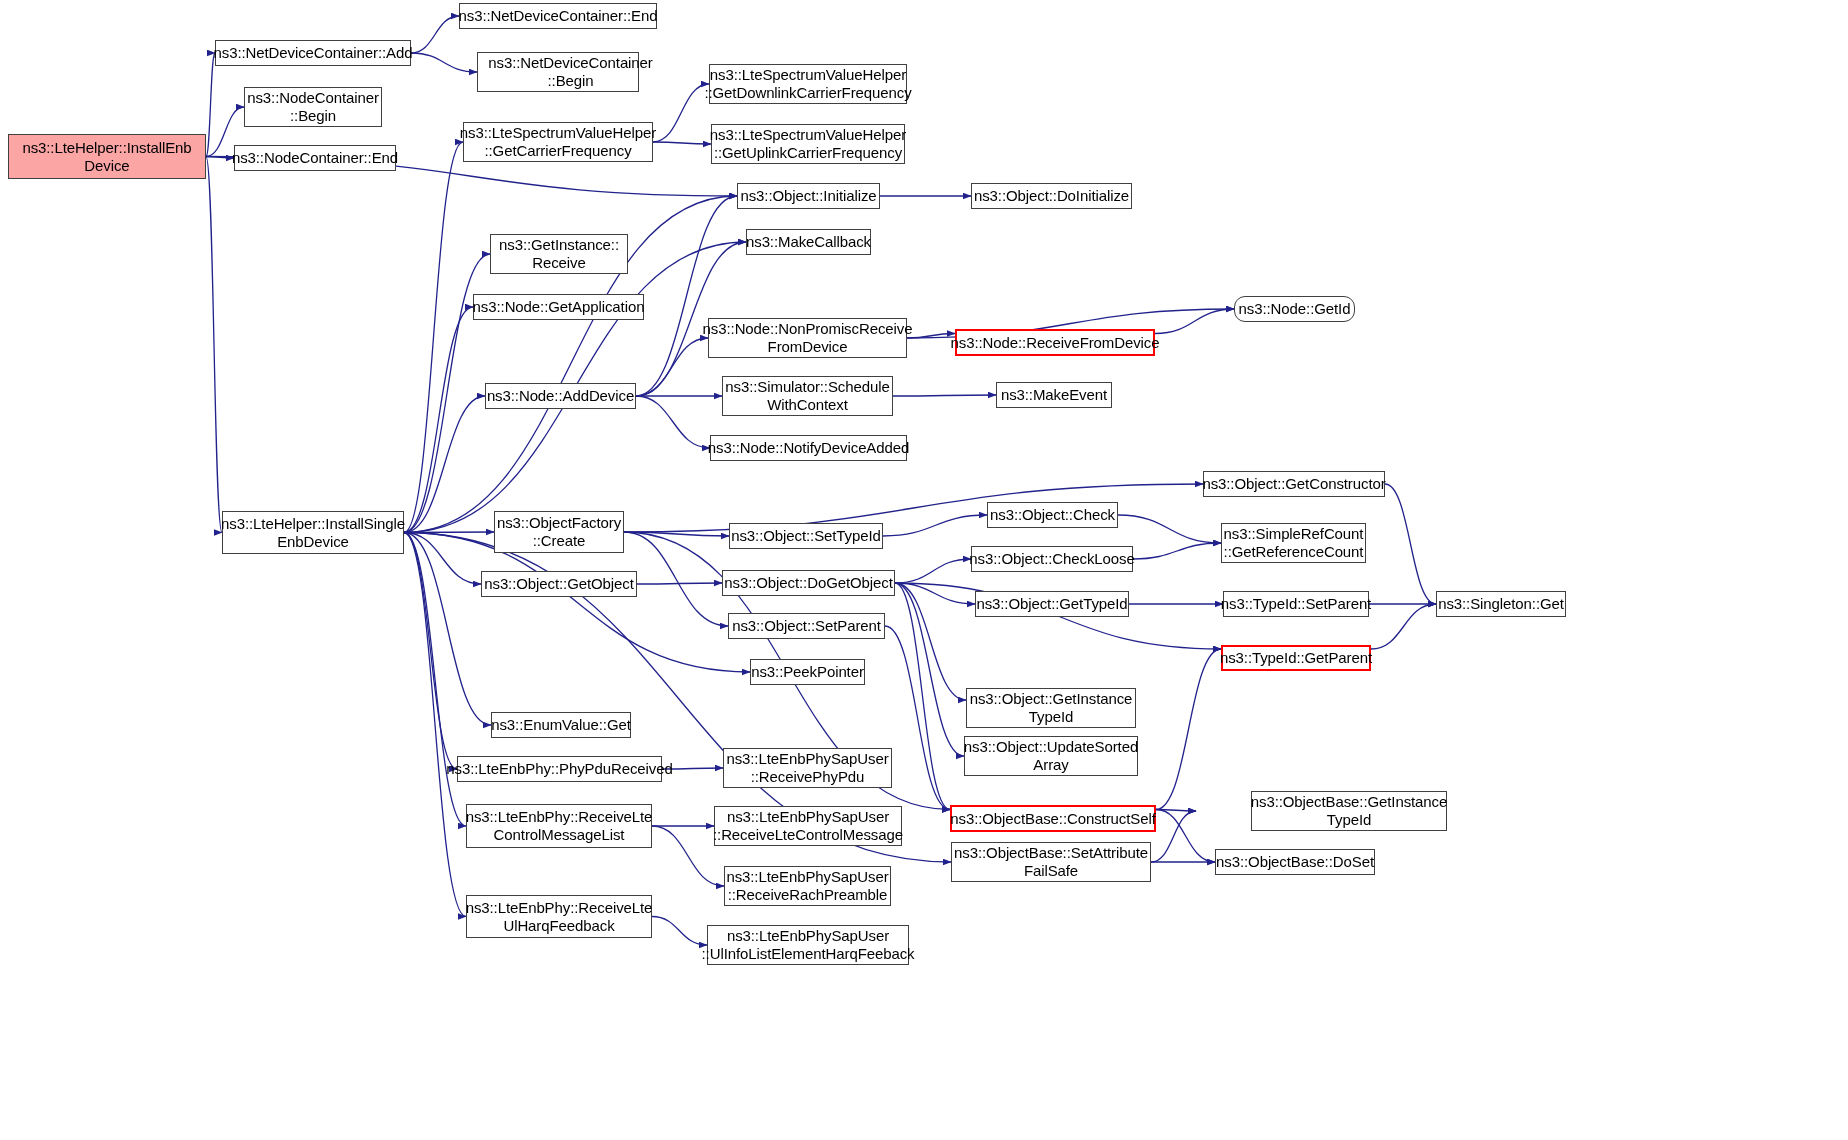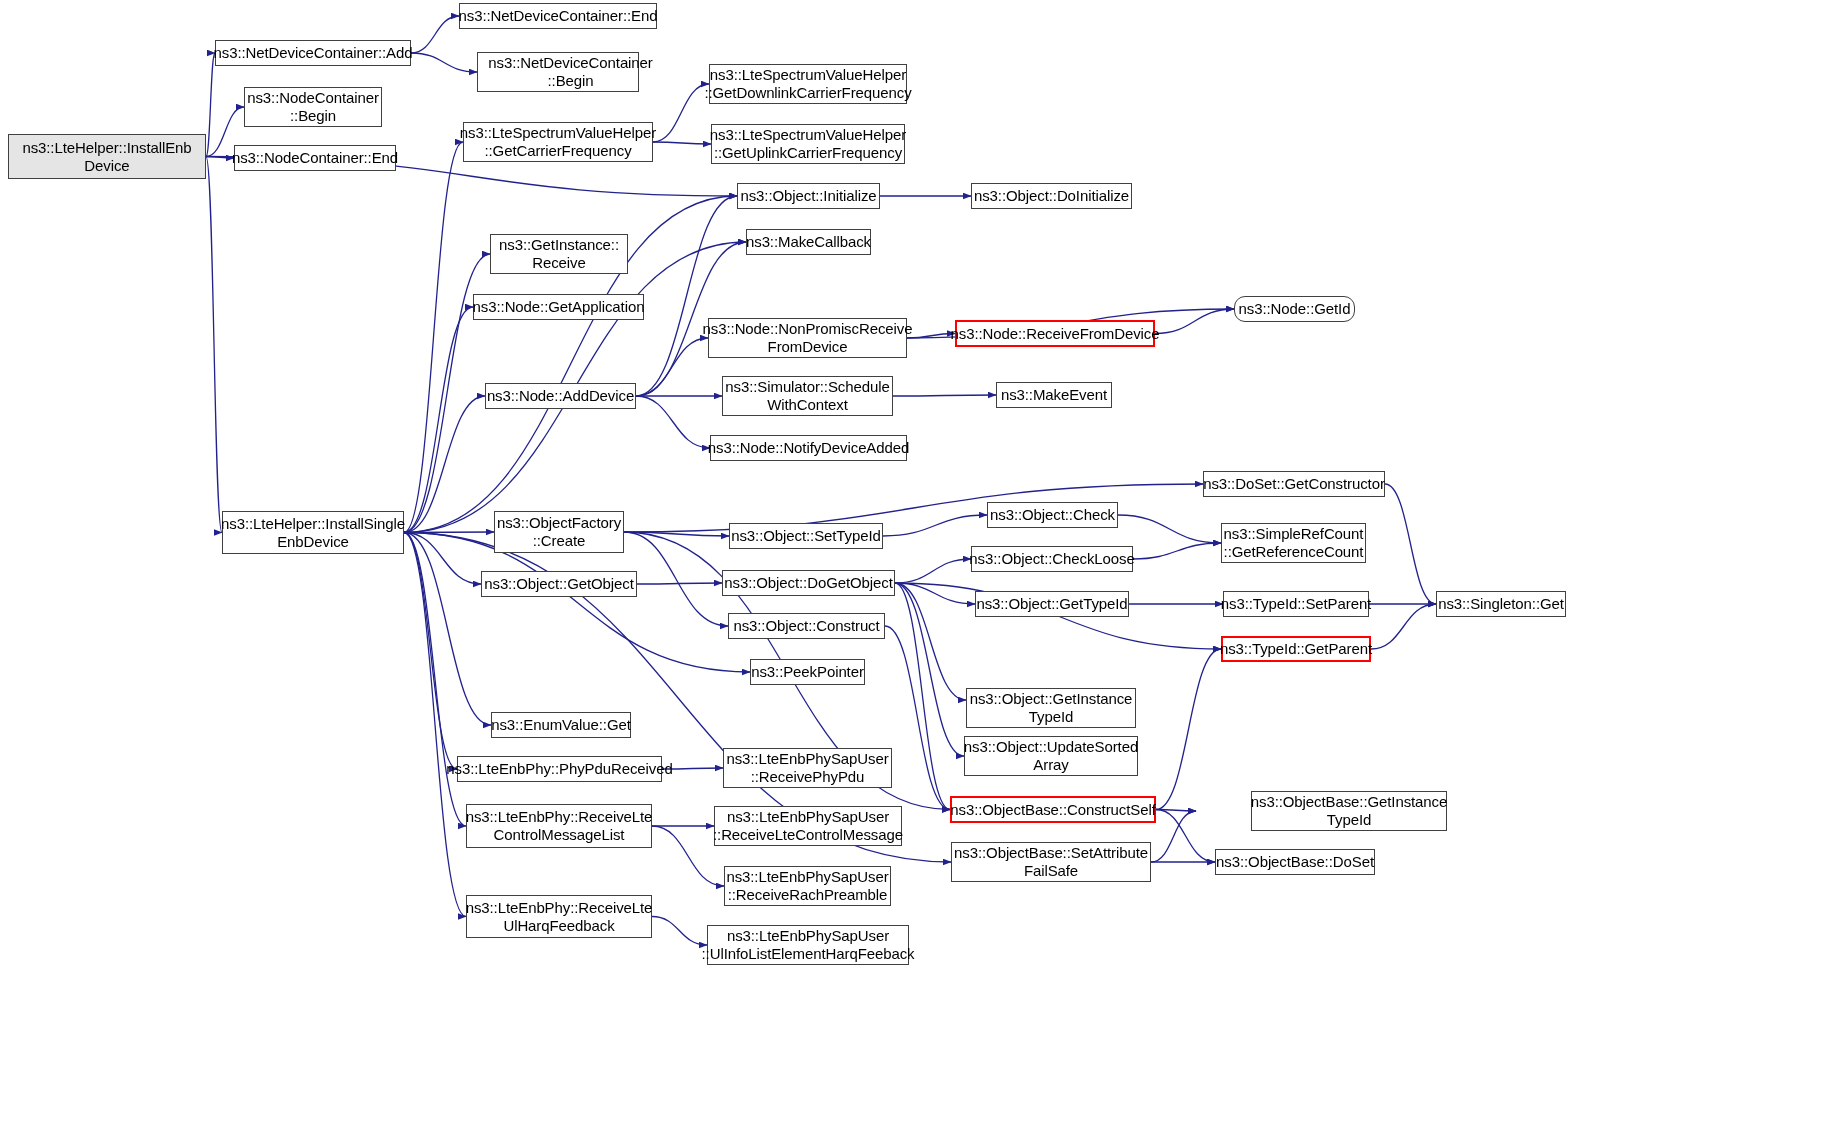--- a/index.html
+++ b/index.html
@@ -34,25 +34,26 @@
     border: 1px solid #404040;
     color: #000000;
     font-size: 15px;
     line-height: 1.18;
     letter-spacing: -0.1px;
     white-space: pre-line;
     padding: 0 3px;
     z-index: 5;
   }
   .node.root {
-    background: #e5e5e5;
+    background: #fca5a5;
     border-color: #404040;
   }
   .node.highlight {
     border: 2px solid #ff0000;
+    margin-top: 9px;
   }
 </style>
 </head>
 <body>
 
 <div id="canvas">
   <svg id="edges" viewBox="0 0 1848 1140">
     <defs>
       <marker id="arrow" markerWidth="9" markerHeight="7" refX="8.4" refY="3.5" orient="auto" markerUnits="userSpaceOnUse">
         <path d="M0,0 L9,3.5 L0,7 z" fill="#22228c"></path>
@@ -145,36 +146,36 @@
     <div class="node" style="left: 473px; top: 294px; width: 171px; height: 26px;">ns3::Node::GetApplication</div>
     <div class="node" style="left: 1234px; top: 296px; width: 121px; height: 26px; border-radius: 11px;">ns3::Node::GetId</div>
     <div class="node" style="left: 708px; top: 318px; width: 199px; height: 40px;">ns3::Node::NonPromiscReceive
 FromDevice</div>
     <div class="node highlight" style="left: 955px; top: 320px; width: 200px; height: 27px;">ns3::Node::ReceiveFromDevice</div>
     <div class="node" style="left: 485px; top: 383px; width: 151px; height: 26px;">ns3::Node::AddDevice</div>
     <div class="node" style="left: 722px; top: 376px; width: 171px; height: 40px;">ns3::Simulator::Schedule
 WithContext</div>
     <div class="node" style="left: 996px; top: 382px; width: 116px; height: 26px;">ns3::MakeEvent</div>
     <div class="node" style="left: 710px; top: 435px; width: 197px; height: 26px;">ns3::Node::NotifyDeviceAdded</div>
-    <div class="node" style="left: 1203px; top: 471px; width: 182px; height: 26px;">ns3::DoSet::GetConstructor</div>
+    <div class="node" style="left: 1203px; top: 471px; width: 182px; height: 26px;">ns3::Object::GetConstructor</div>
     <div class="node" style="left: 222px; top: 511px; width: 182px; height: 43px;">ns3::LteHelper::InstallSingle
 EnbDevice</div>
     <div class="node" style="left: 494px; top: 511px; width: 130px; height: 42px;">ns3::ObjectFactory
 ::Create</div>
     <div class="node" style="left: 987px; top: 502px; width: 131px; height: 26px;">ns3::Object::Check</div>
     <div class="node" style="left: 729px; top: 523px; width: 154px; height: 26px;">ns3::Object::SetTypeId</div>
     <div class="node" style="left: 1221px; top: 523px; width: 145px; height: 40px;">ns3::SimpleRefCount
 ::GetReferenceCount</div>
     <div class="node" style="left: 971px; top: 546px; width: 162px; height: 26px;">ns3::Object::CheckLoose</div>
     <div class="node" style="left: 481px; top: 571px; width: 156px; height: 26px;">ns3::Object::GetObject</div>
     <div class="node" style="left: 722px; top: 570px; width: 173px; height: 26px;">ns3::Object::DoGetObject</div>
     <div class="node" style="left: 975px; top: 591px; width: 154px; height: 26px;">ns3::Object::GetTypeId</div>
     <div class="node" style="left: 1223px; top: 591px; width: 146px; height: 26px;">ns3::TypeId::SetParent</div>
     <div class="node" style="left: 1436px; top: 591px; width: 130px; height: 26px;">ns3::Singleton::Get</div>
-    <div class="node" style="left: 728px; top: 613px; width: 157px; height: 26px;">ns3::Object::Construct</div>
+    <div class="node" style="left: 728px; top: 613px; width: 157px; height: 26px;">ns3::Object::SetParent</div>
     <div class="node highlight" style="left: 1221px; top: 636px; width: 150px; height: 26px;">ns3::TypeId::GetParent</div>
     <div class="node" style="left: 750px; top: 659px; width: 115px; height: 26px;">ns3::PeekPointer</div>
     <div class="node" style="left: 966px; top: 680px; width: 170px; height: 40px; margin-top: 8px;">ns3::Object::GetInstance
 TypeId</div>
     <div class="node" style="left: 491px; top: 712px; width: 140px; height: 26px;">ns3::EnumValue::Get</div>
     <div class="node" style="left: 964px; top: 736px; width: 174px; height: 40px;">ns3::Object::UpdateSorted
 Array</div>
     <div class="node" style="left: 457px; top: 756px; width: 205px; height: 26px;">ns3::LteEnbPhy::PhyPduReceived</div>
     <div class="node" style="left: 723px; top: 748px; width: 169px; height: 40px;">ns3::LteEnbPhySapUser
 ::ReceivePhyPdu</div>

